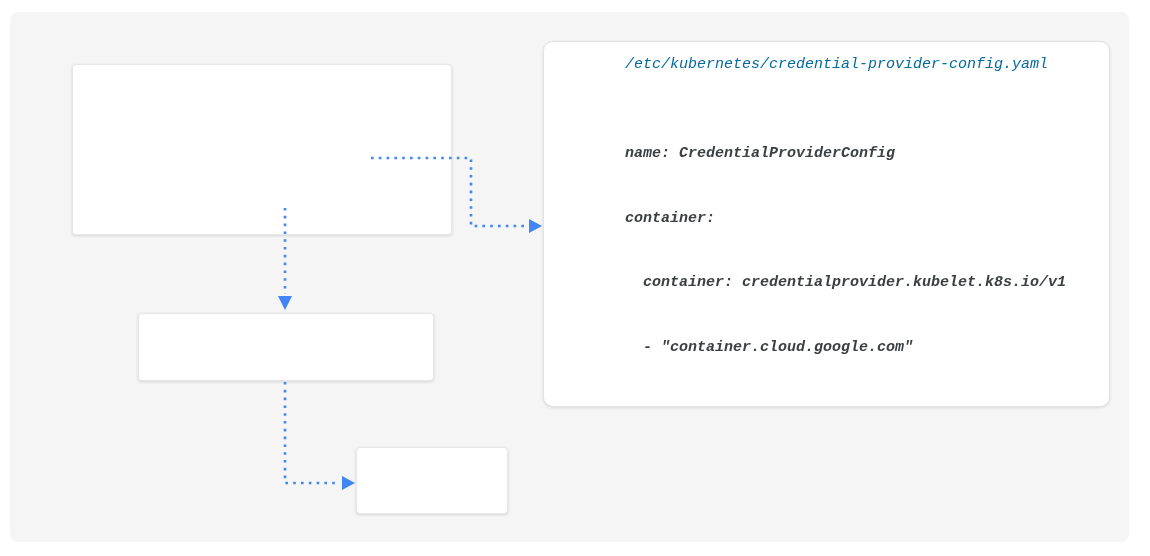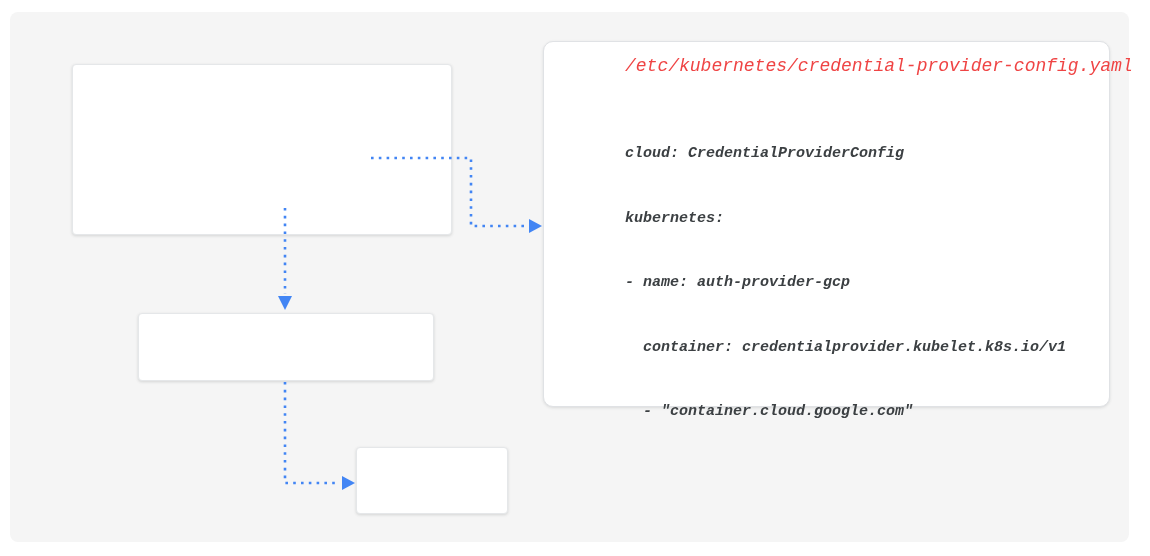--- a/index.html
+++ b/index.html
@@ -75,22 +75,22 @@
   .auth-subtitle { left: 218px; top: 347px; }
 
   .gcr-title    { left: 432px; top: 461px; }
   .gcr-subtitle { left: 432px; top: 485px; }
 
   .code-filename {
     position: absolute;
     left: 625px; top: 56px;
     font-family: "Liberation Mono", monospace;
     font-style: italic;
-    font-size: 18px;
-    color: #ef4444;
+    font-size: 15px;
+    color: #0369a1;
     white-space: pre;
     z-index: 3;
   }
 
   .code-block {
     position: absolute;
     left: 625px; top: 100px;
     font-family: "Liberation Mono", monospace;
     font-style: italic;
     font-weight: bold;
@@ -176,23 +176,22 @@
       <polygon points="31,27 39.5,32 39.5,41 31,36" fill="#4285f4"></polygon>
       <polygon points="48,27 39.5,32 39.5,41 48,36" fill="#6fa3f8"></polygon>
     </g>
   </svg>
   <div class="title-md gcr-title">GCR</div>
   <div class="sub-gray gcr-subtitle">Images</div>
 
   <div class="code-panel"></div>
   <div class="code-filename">/etc/kubernetes/credential-provider-config.yaml</div>
   <div class="code-block">
-    <div>cloud: CredentialProviderConfig</div>
-    <div>kubernetes:</div>
-    <div>- name: auth-provider-gcp</div>
+    <div>name: CredentialProviderConfig</div>
+    <div>container:</div>
     <div>  container: credentialprovider.kubelet.k8s.io/v1</div>
     <div>  - "container.cloud.google.com"</div>
     
     
     
     
     
     
     
   </div>

